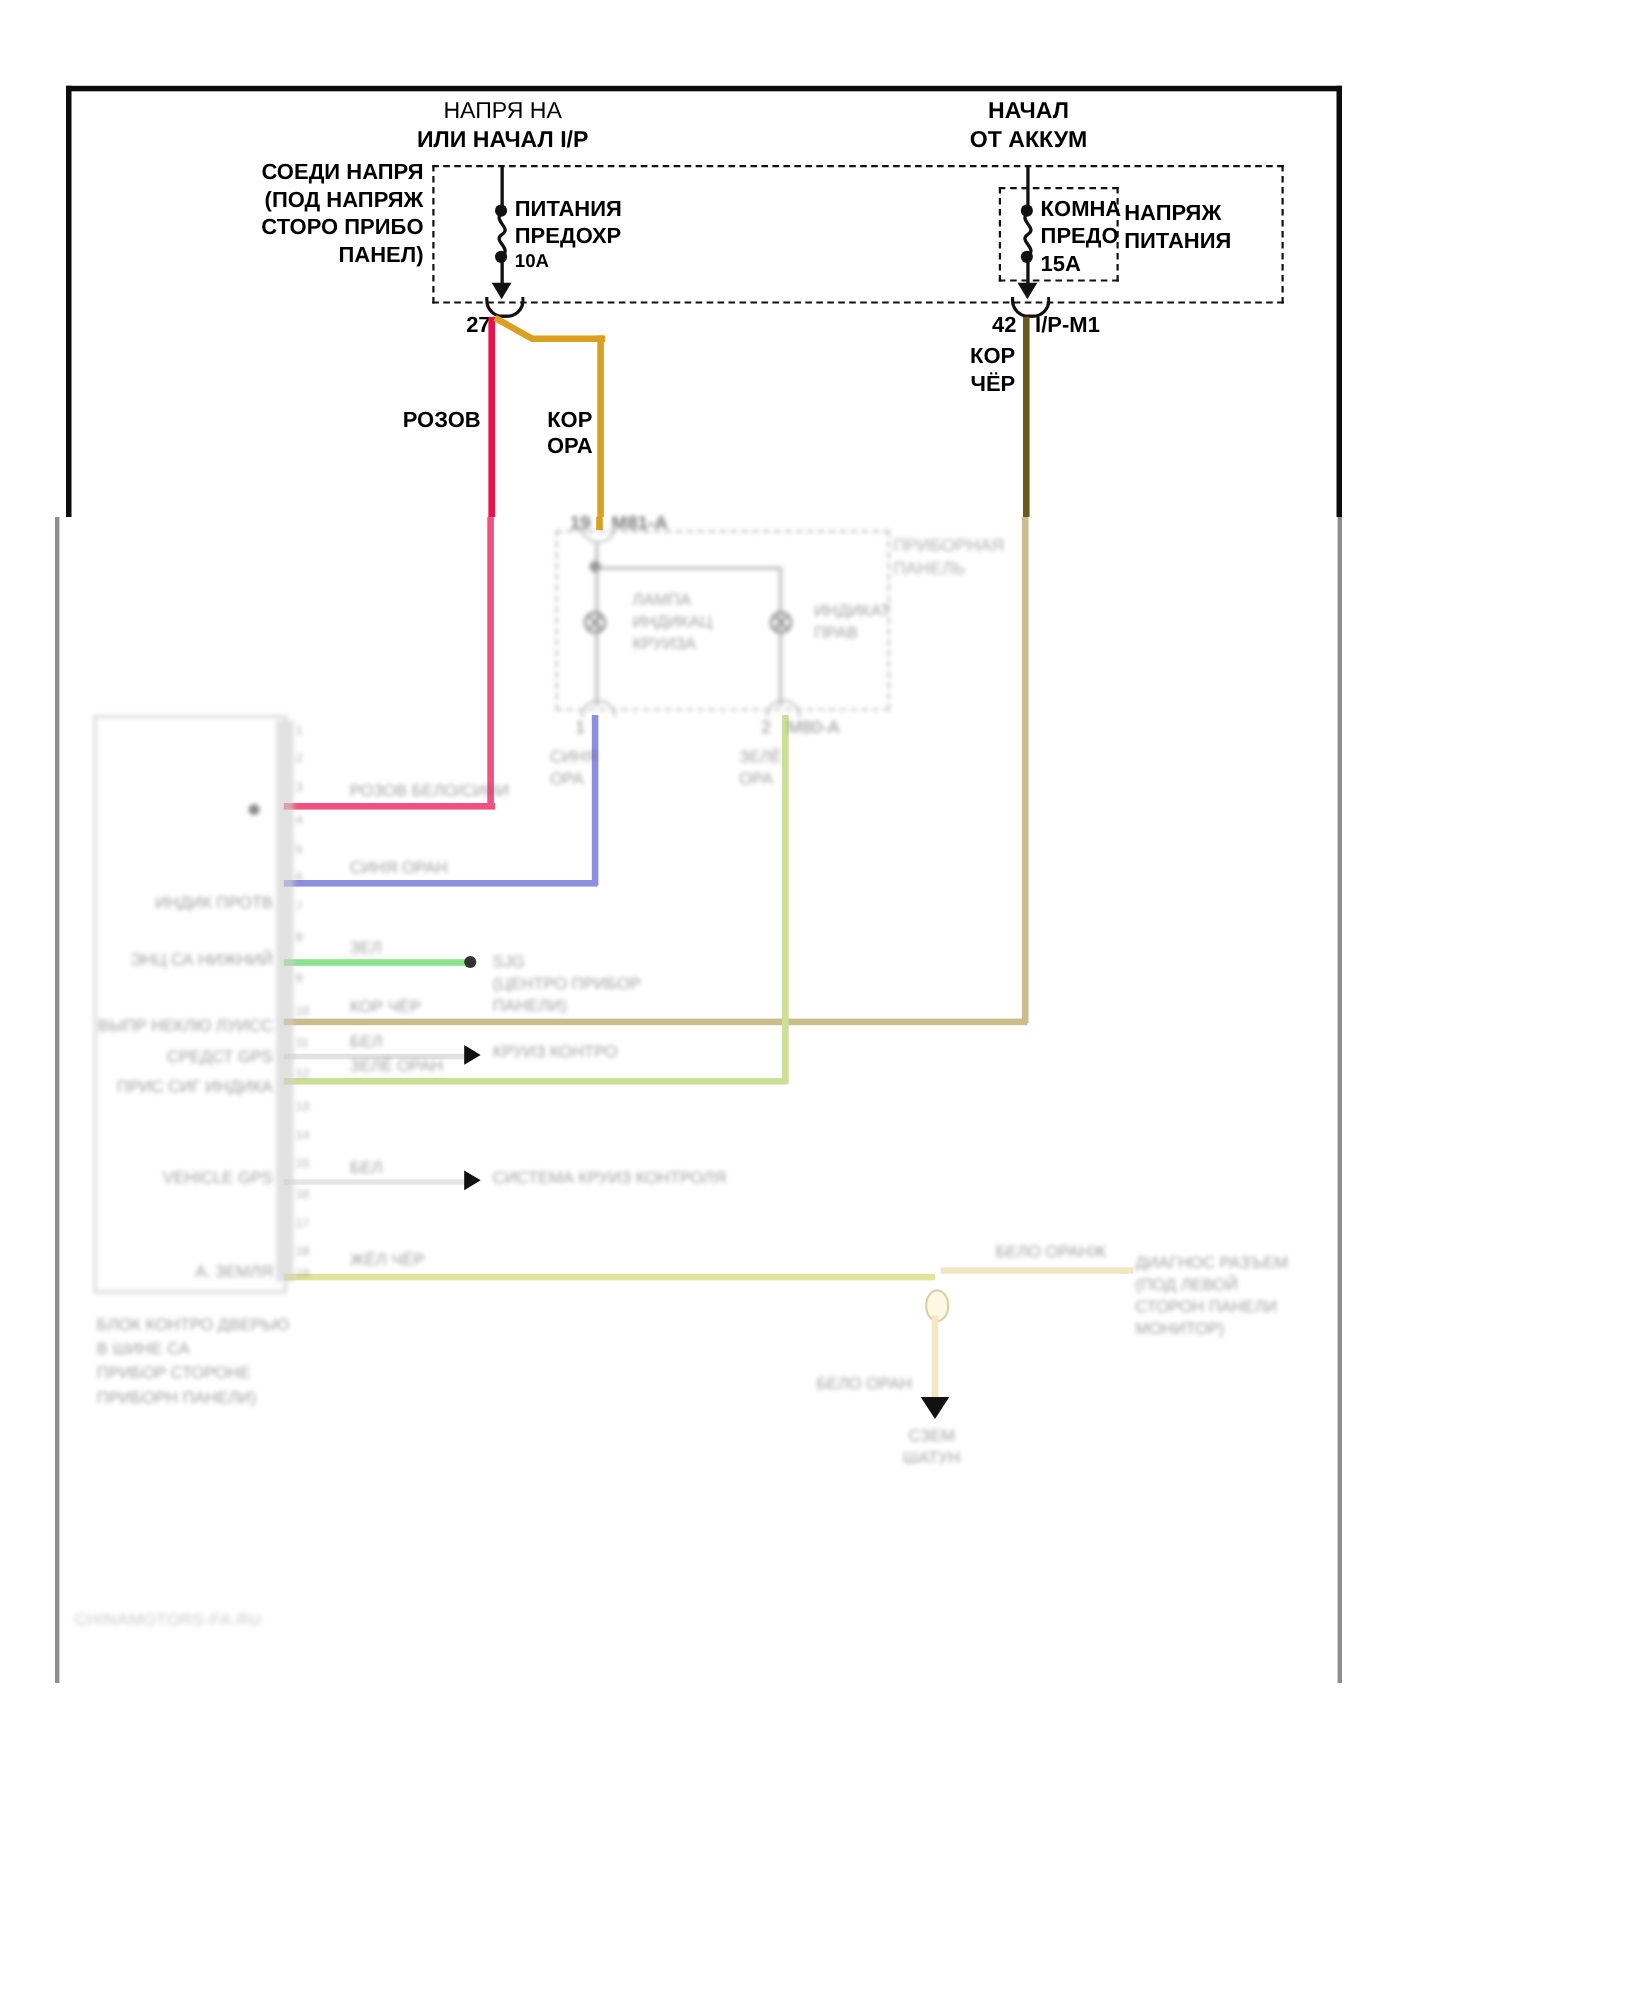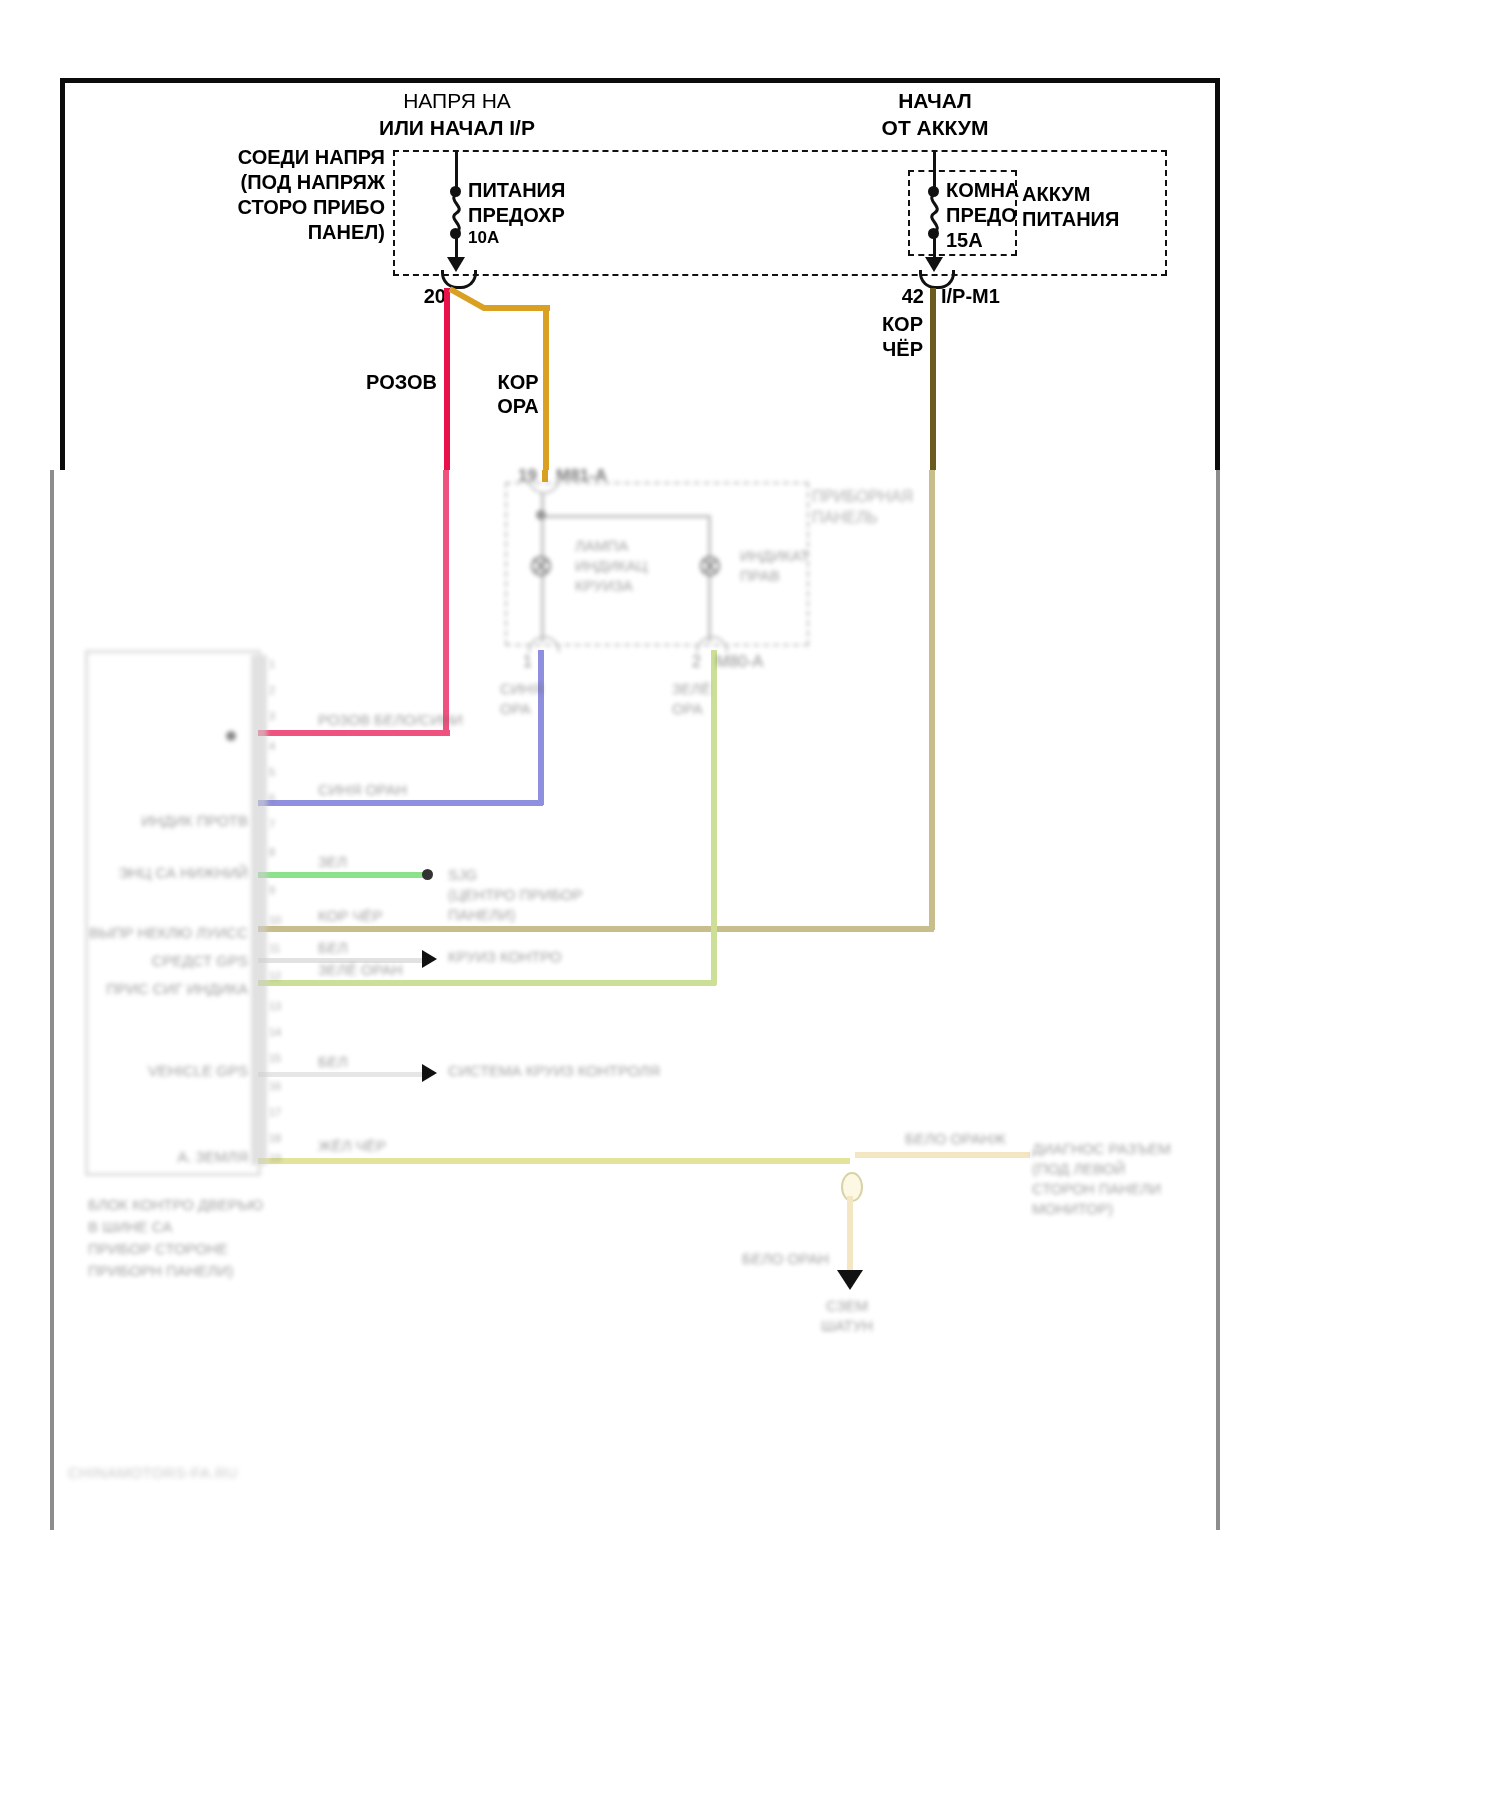--- a/index.html
+++ b/index.html
@@ -75,38 +75,38 @@
   <div class="txt ctr" style="left:935px;top:115px;font-size:21px;font-weight:bold;">ОТ АККУМ</div>
 
   <div class="dash" style="left:393px;top:150px;width:770px;height:122px;border-color:#111;"></div>
 
   <div class="txt rgt" style="left:385px;top:145px;font-size:20px;font-weight:bold;">СОЕДИ НАПРЯ</div>
   <div class="txt rgt" style="left:385px;top:170px;font-size:20px;font-weight:bold;">(ПОД НАПРЯЖ</div>
   <div class="txt rgt" style="left:385px;top:195px;font-size:20px;font-weight:bold;">СТОРО ПРИБО</div>
   <div class="txt rgt" style="left:385px;top:220px;font-size:20px;font-weight:bold;">ПАНЕЛ)</div>
 
   <div class="dash" style="left:908px;top:170px;width:105px;height:82px;"></div>
-  <div class="txt" style="left:1022px;top:182px;font-size:20px;font-weight:bold;">АККУМ</div>
+  <div class="txt" style="left:1022px;top:182px;font-size:20px;font-weight:bold;">НАПРЯЖ</div>
   <div class="txt" style="left:1022px;top:207px;font-size:20px;font-weight:bold;">ПИТАНИЯ</div>
 
   <div class="v" style="left:455px;top:150px;height:42px;"></div>
   <div class="fuse-dot" style="left:450px;top:186px;"></div>
   <svg class="fuse-squiggle" style="left:444px;top:193px;" width="26" height="40" viewBox="0 0 26 40">
     <path d="M12.5 0 C 3 8, 22 14, 12.5 20 C 3 26, 22 32, 12.5 40" stroke="#111" stroke-width="3" fill="none"></path>
   </svg>
   <div class="fuse-dot" style="left:450px;top:228px;"></div>
   <div class="v" style="left:455px;top:236px;height:24px;"></div>
   <div class="arrow-dn" style="left:447px;top:257px;"></div>
 
   <div class="txt" style="left:468px;top:178px;font-size:20px;font-weight:bold;">ПИТАНИЯ</div>
   <div class="txt" style="left:468px;top:203px;font-size:20px;font-weight:bold;">ПРЕДОХР</div>
   <div class="txt" style="left:468px;top:228px;font-size:17px;font-weight:bold;">10A</div>
 
   <div class="cup" style="left:441px;top:270px;"></div>
-  <div class="txt rgt" style="left:446px;top:284px;font-size:20px;font-weight:bold;">20</div>
+  <div class="txt rgt" style="left:446px;top:284px;font-size:20px;font-weight:bold;">27</div>
 
   <div class="v" style="left:933px;top:150px;height:42px;"></div>
   <div class="fuse-dot" style="left:928px;top:186px;"></div>
   <svg class="fuse-squiggle" style="left:922px;top:193px;" width="26" height="40" viewBox="0 0 26 40">
     <path d="M12.5 0 C 3 8, 22 14, 12.5 20 C 3 26, 22 32, 12.5 40" stroke="#111" stroke-width="3" fill="none"></path>
   </svg>
   <div class="fuse-dot" style="left:928px;top:228px;"></div>
   <div class="v" style="left:933px;top:236px;height:24px;"></div>
   <div class="arrow-dn" style="left:925px;top:257px;"></div>
 

